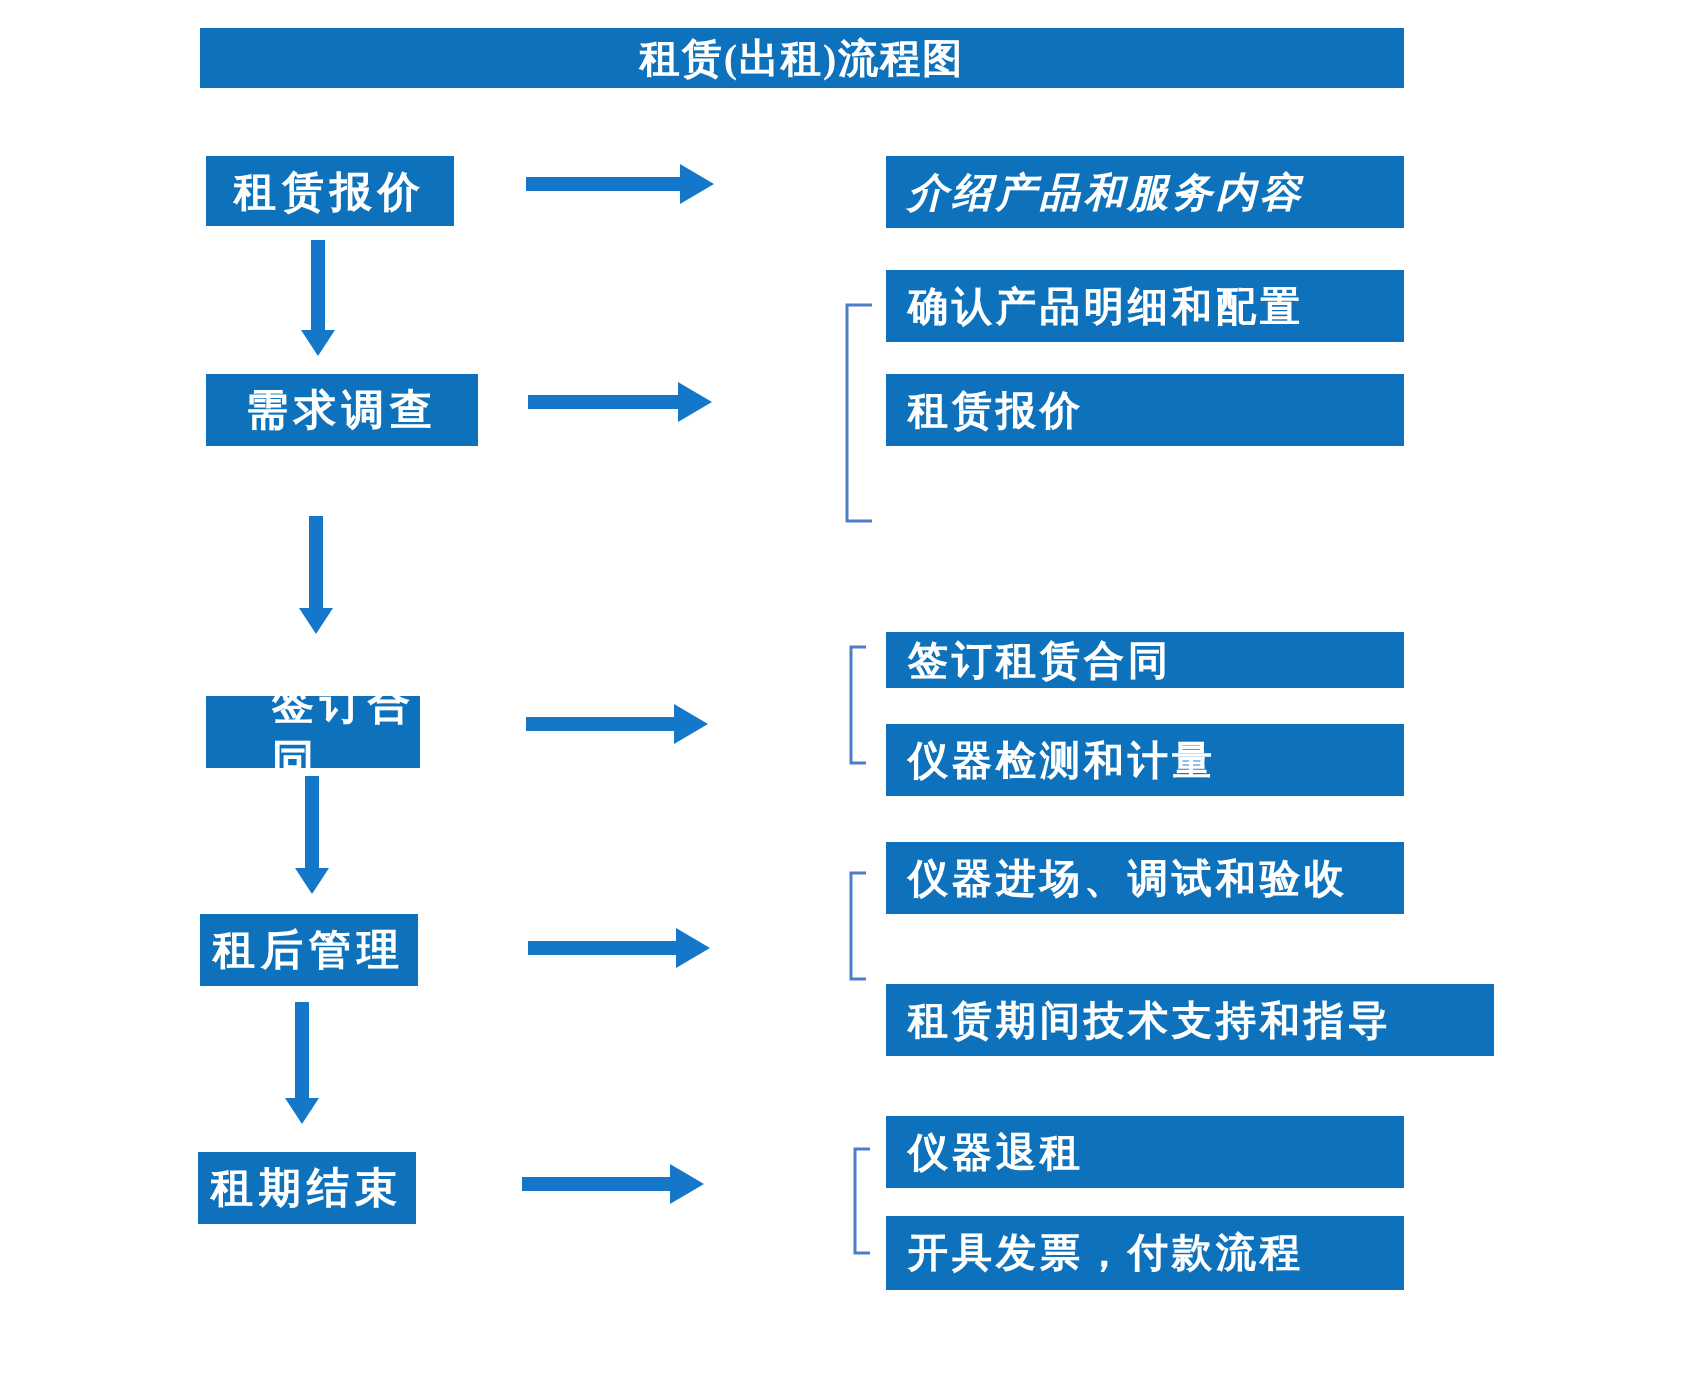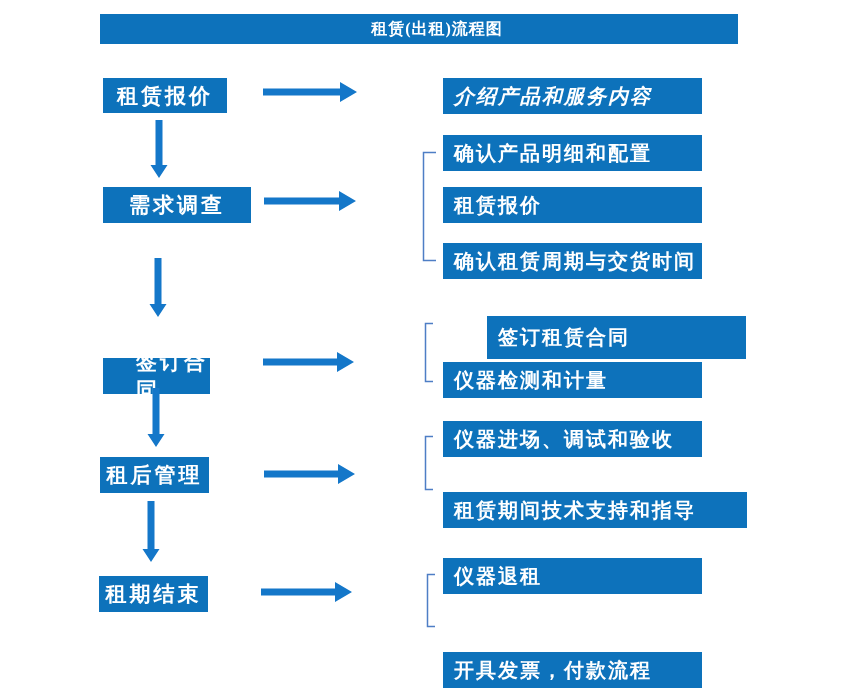--- a/index.html
+++ b/index.html
@@ -11,21 +11,21 @@
   }
   html,body{margin:0;padding:0;background:#fff;}
   #canvas{
     position:relative;width:844px;height:688px;background:var(--bg);
     overflow:hidden;font-family:"Liberation Serif",serif;
   }
   .title-bar{
     position:absolute;left:100px;top:14px;width:602px;height:30px;
     background:var(--box-blue);color:var(--text-white);
     display:flex;align-items:center;justify-content:center;
-    font-weight:bold;font-size:16px;letter-spacing:1px;padding-left:36px;
+    font-weight:bold;font-size:20px;letter-spacing:1px;
   }
   .box{
     position:absolute;background:var(--box-blue);color:var(--text-white);
     font-weight:bold;display:flex;align-items:center;box-sizing:border-box;
   }
   .stage{justify-content:center;font-size:21px;letter-spacing:3px;}
   .detail{padding-left:11px;font-size:20px;letter-spacing:2px;white-space:nowrap;}
   .overlay{position:absolute;left:0;top:0;}
   .arrow{fill:var(--arrow-blue);stroke:none;}
   .bracket{fill:none;stroke:var(--bracket-blue);stroke-width:1.5px;}
@@ -33,35 +33,34 @@
 </head>
 <body>
 
 <div id="canvas">
 
   <div class="title-bar">
     <span>租赁(出租)流程图</span>
   </div>
 
   <div class="box stage" style="left:103px;top:78px;width:124px;height:35px;">租赁报价</div>
-  <div class="box stage" style="left:103px;top:187px;width:148px;height:36px;">需求调查</div>
-  <div class="box stage" style="left:103px;top:358px;width:107px;height:36px;padding-left:33px;">签订合同</div>
+  <div class="box stage" style="left:103px;top:187px;width:136px;height:36px;">需求调查</div>
+  <div class="box stage" style="left:103px;top:348px;width:107px;height:36px;padding-left:33px;">签订合同</div>
   <div class="box stage" style="left:100px;top:457px;width:109px;height:36px;">租后管理</div>
   <div class="box stage" style="left:99px;top:576px;width:109px;height:36px;">租期结束</div>
 
   <div class="box detail" style="left:443px;top:78px;width:259px;height:36px;font-style:italic;">介绍产品和服务内容</div>
   <div class="box detail" style="left:443px;top:135px;width:259px;height:36px;">确认产品明细和配置</div>
   <div class="box detail" style="left:443px;top:187px;width:259px;height:36px;">租赁报价</div>
-  <div class="box detail" style="left:443px;top:243px;width:259px;height:36px;">确认租赁周期与交货时间</div>
-  <div class="box detail" style="left:443px;top:316px;width:259px;height:43px;margin-left:44px;">签订租赁合同</div>
+  <div class="box detail" style="left:443px;top:316px;width:259px;height:28px;">签订租赁合同</div>
   <div class="box detail" style="left:443px;top:362px;width:259px;height:36px;">仪器检测和计量</div>
   <div class="box detail" style="left:443px;top:421px;width:259px;height:36px;">仪器进场、调试和验收</div>
   <div class="box detail" style="left:443px;top:492px;width:304px;height:36px;">租赁期间技术支持和指导</div>
   <div class="box detail" style="left:443px;top:558px;width:259px;height:36px;">仪器退租</div>
-  <div class="box detail" style="left:443px;top:608px;width:259px;height:37px;margin-top:44px;">开具发票，付款流程</div>
+  <div class="box detail" style="left:443px;top:608px;width:259px;height:37px;">开具发票，付款流程</div>
 
   <svg class="overlay" width="844" height="688" viewBox="0 0 844 688">
 
     <path class="arrow" d="M263,88.5 H340 V82 L357,92 L340,102 V95.5 H263 Z"></path>
     <path class="arrow" d="M264,197.5 H339 V191 L356,201 L339,211 V204.5 H264 Z"></path>
     <path class="arrow" d="M263,358.5 H337 V352 L354,362 L337,372 V365.5 H263 Z"></path>
     <path class="arrow" d="M264,470.5 H338 V464 L355,474 L338,484 V477.5 H264 Z"></path>
     <path class="arrow" d="M261,588.5 H335 V582 L352,592 L335,602 V595.5 H261 Z"></path>
 
     <path class="arrow" d="M155.5,120 V165 H150.5 L159,178 L167.5,165 H162.5 V120 Z"></path>

